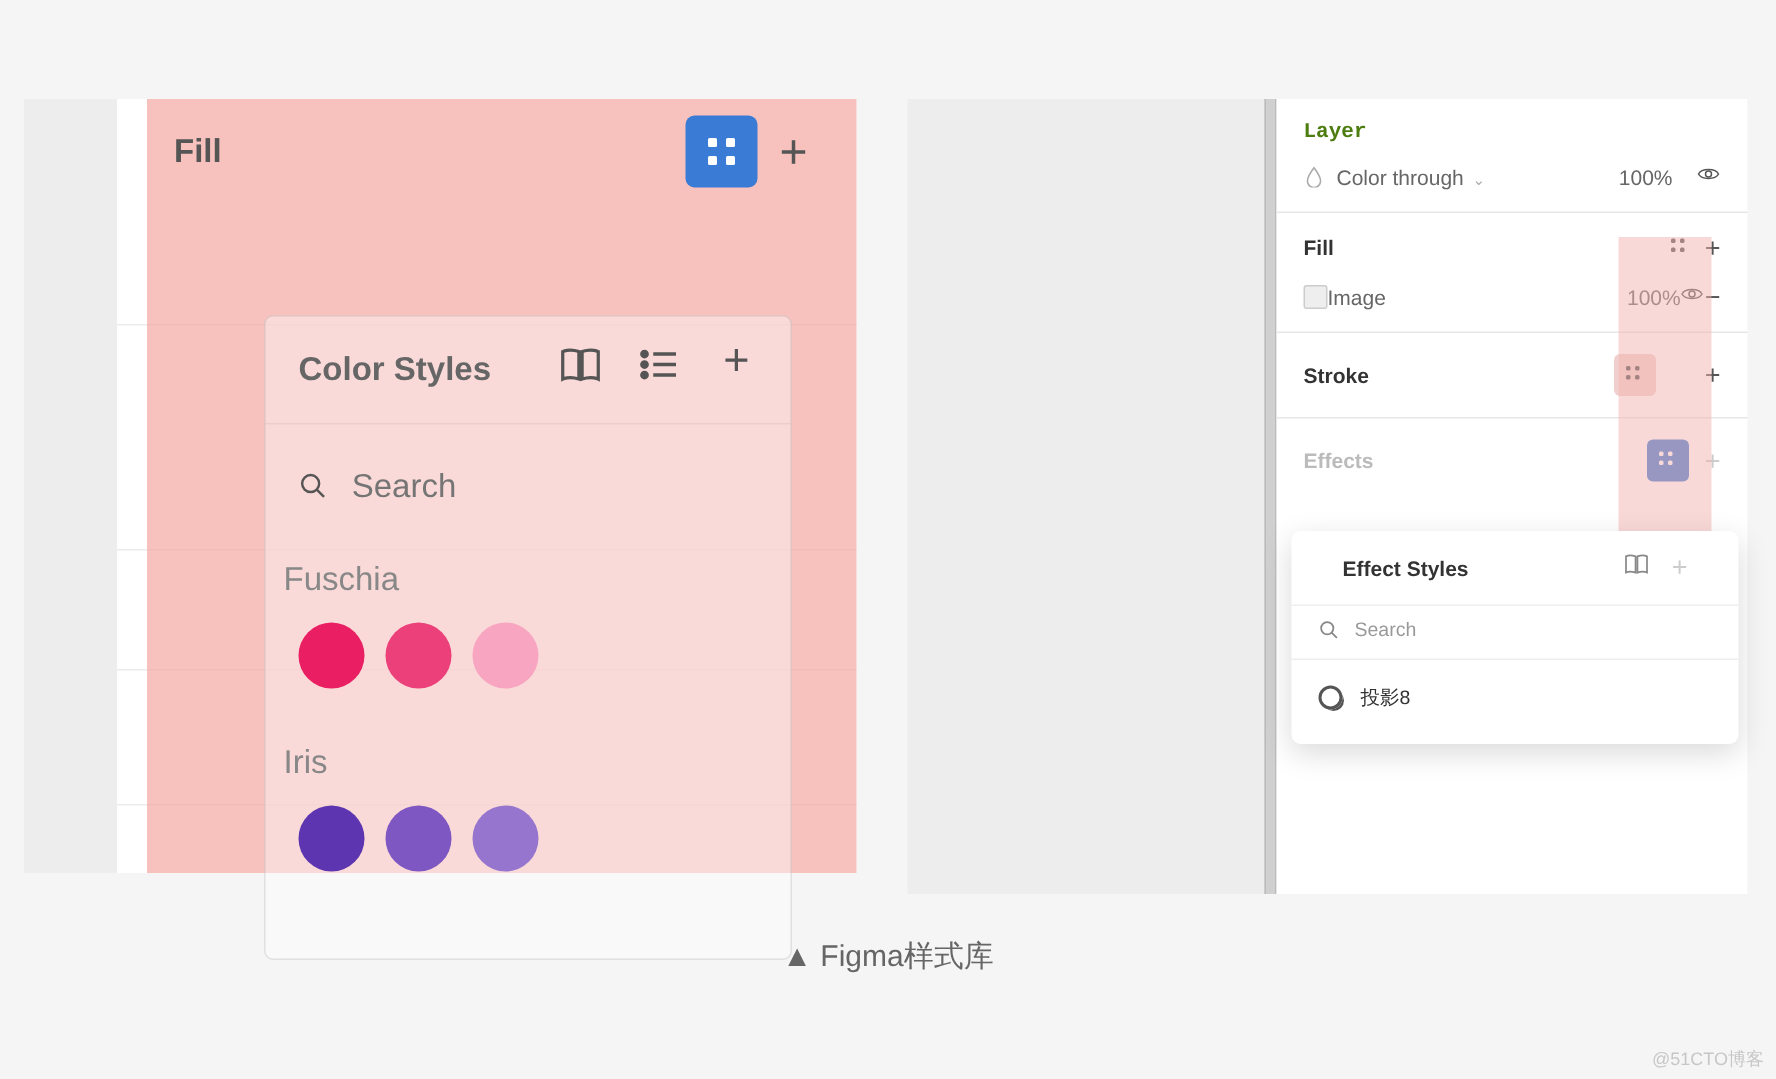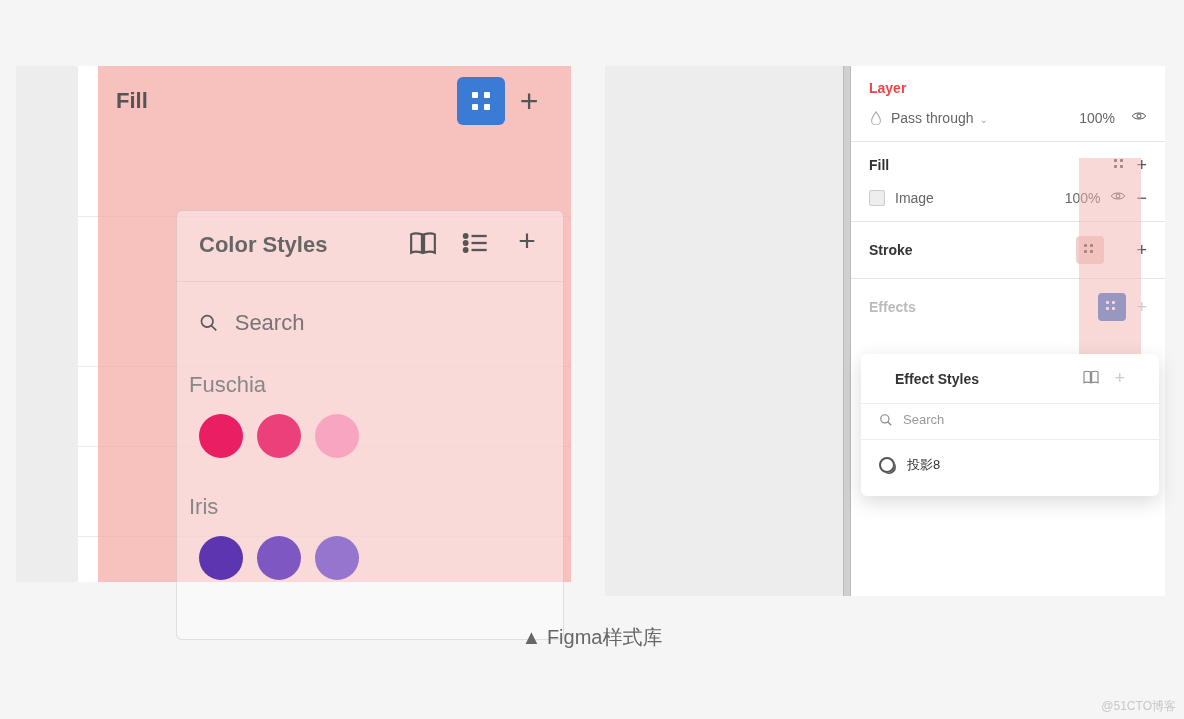--- a/index.html
+++ b/index.html
@@ -63,21 +63,21 @@
     display: grid;
     grid-template-columns: 6px 6px;
     grid-template-rows: 6px 6px;
     gap: 6px;
   }
   .dots-4 span { width: 6px; height: 6px; background: #fff; border-radius: 1px; }
   
   .color-popover {
     position: absolute;
     left: 160px; top: 144px;
-    width: 388px; height: 430px;
+    width: 352px; height: 430px;
     background: rgba(255,255,255,0.4);
     border: 1px solid rgba(0,0,0,0.1);
     border-radius: 6px;
     backdrop-filter: none;
   }
   .cp-header {
     display: flex; align-items: center;
     padding: 18px 22px 10px 22px;
   }
   .cp-title { font-size: 22px; font-weight: 600; color: #666; flex: 1; }
@@ -120,22 +120,23 @@
     position: absolute; left: 238px; top: 0; bottom: 0;
     width: 8px; background: #d0d0d0;
     border-left: 1px solid #bbb; border-right: 1px solid #bbb;
   }
   .right-panel {
     position: absolute; left: 246px; top: 0; right: 0; bottom: 0;
     background: #fff;
     font-size: 14px;
   }
   .section-title {
-    font-size: 14px; font-weight: 600; color: #ef4444;
+    font-size: 14px; font-weight: 600; color: #4d7c0f;
     padding: 14px 18px 6px 18px;
+    font-family: Liberation Mono, monospace;
   }
   .blend-row {
     display: flex; align-items: center; gap: 8px;
     padding: 6px 18px 14px 18px;
   }
   .blend-row .blend-icon { width: 14px; height: 14px; color: #999; }
   .blend-row .blend-text { color: #666; flex: 1; }
   .blend-row .chev { color: #aaa; font-size: 10px; margin-left: 2px; }
   .blend-row .pct { color: #666; margin-right: 8px; }
   .hr { height: 1px; background: #e6e6e6; }
@@ -147,21 +148,21 @@
   .prop-header .tools { display: flex; gap: 10px; align-items: center; }
   .dots-sm {
     width: 12px; height: 12px;
     display: grid; grid-template-columns: 3px 3px; grid-template-rows: 3px 3px;
     gap: 3px;
   }
   .dots-sm span { background: #555; width: 3px; height: 3px; border-radius: 1px; }
   .plus-sm { font-size: 18px; color: #555; line-height: 1; }
   .minus-sm { font-size: 18px; color: #555; line-height: 1; }
   .img-row {
-    display: flex; align-items: center; gap: 10px;
+    display: flex; align-items: center; 
     padding: 0 18px 14px 18px;
   }
   .img-thumb { width: 16px; height: 16px; background: #eee; border: 1px solid #ccc; border-radius: 2px; }
   .img-row .img-text { flex: 1; color: #666; }
   .eye-icon svg { width: 16px; height: 16px; color: #555; }
   .stroke-header { display: flex; align-items: center; padding: 14px 18px; gap: 22px; }
   .stroke-header .label { flex: 1; font-weight: 600; color: #333; }
   .dots-chip {
     width: 28px; height: 28px; border-radius: 4px;
     display: inline-flex; align-items: center; justify-content: center;
@@ -304,21 +305,21 @@
   </div>
 
   <div class="right-card">
     <div class="right-divider"></div>
     <div class="right-panel">
       <div class="section-title">Layer</div>
       <div class="blend-row">
         <svg class="blend-icon" viewBox="0 0 16 16">
             <path d="M8 1 C11 5 13 8 13 11 A5 5 0 1 1 3 11 C3 8 5 5 8 1 Z" fill="none" stroke="#aaa" stroke-width="1.2"></path>
           </svg>
-        <span class="blend-text"><span>Pass through</span> <span class="chev">⌄</span></span>
+        <span class="blend-text"><span>Color through</span> <span class="chev">⌄</span></span>
         <span class="pct">100%</span>
         <span class="eye-icon">
           <svg viewBox="0 0 24 24">
               <path d="M2 12 C5 6 19 6 22 12 C19 18 5 18 2 12 Z" fill="none" stroke="#555" stroke-width="1.5"></path>
               <circle cx="12" cy="12" r="3" fill="none" stroke="#555" stroke-width="1.5"></circle>
             </svg>
         </span>
       </div>
       <div class="hr"></div>
 

